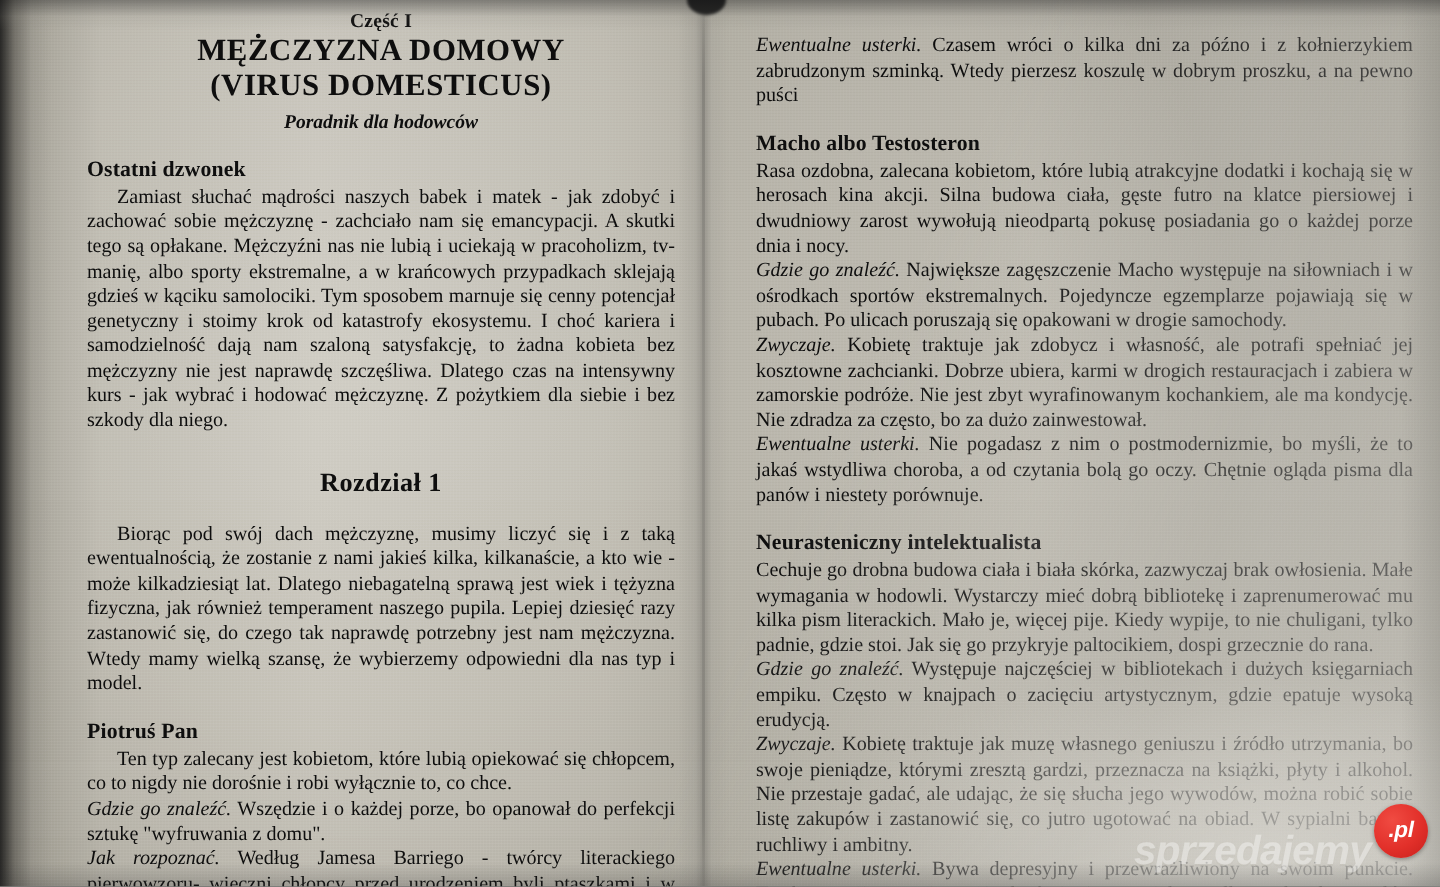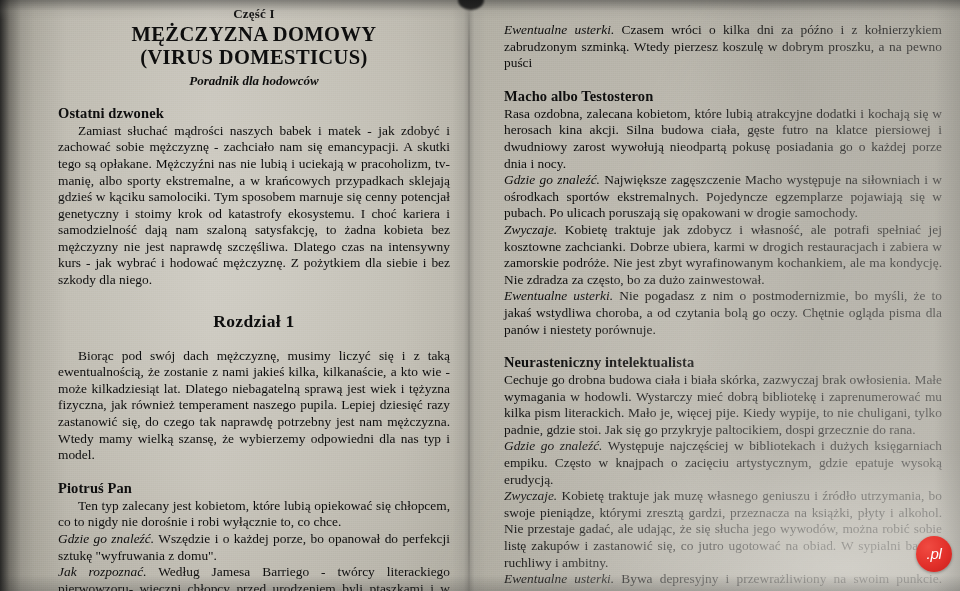--- a/index.html
+++ b/index.html
@@ -199,21 +199,21 @@
     background: radial-gradient(circle at 34% 30%, #f04b42 0%, #e2302a 55%, #c71f1c 100%);
     box-shadow: 0 1px 3px rgba(0,0,0,.35);
   }
   .wm-badge span {
     position: absolute;
     inset: 0;
     display: flex;
     align-items: center;
     justify-content: center;
     font-family: "Liberation Sans", sans-serif;
-    font-weight: normal;
+    font-weight: bold;
     font-style: italic;
     font-size: 15px;
     color: #ffffff;
     letter-spacing: -.3px;
     padding-bottom: 1px;
   }
 </style>
 </head>
 <body>
 
@@ -273,18 +273,19 @@
   <div class="fade-overlay"></div>
   <div class="gutter"></div>
   <div class="gutter-crease"></div>
   <div class="top-notch"></div>
   <div class="page-curl-right"></div>
   <div class="edge-shadow-left"></div>
   <div class="edge-shadow-top"></div>
   <div class="edge-shadow-bottom"></div>
 
   <div class="watermark">
+    <div class="wm-text">sprzedajemy</div>
     <div class="wm-badge">
       <span>.pl</span>
     </div>
   </div>
 
 </div>
 
 </body></html>

